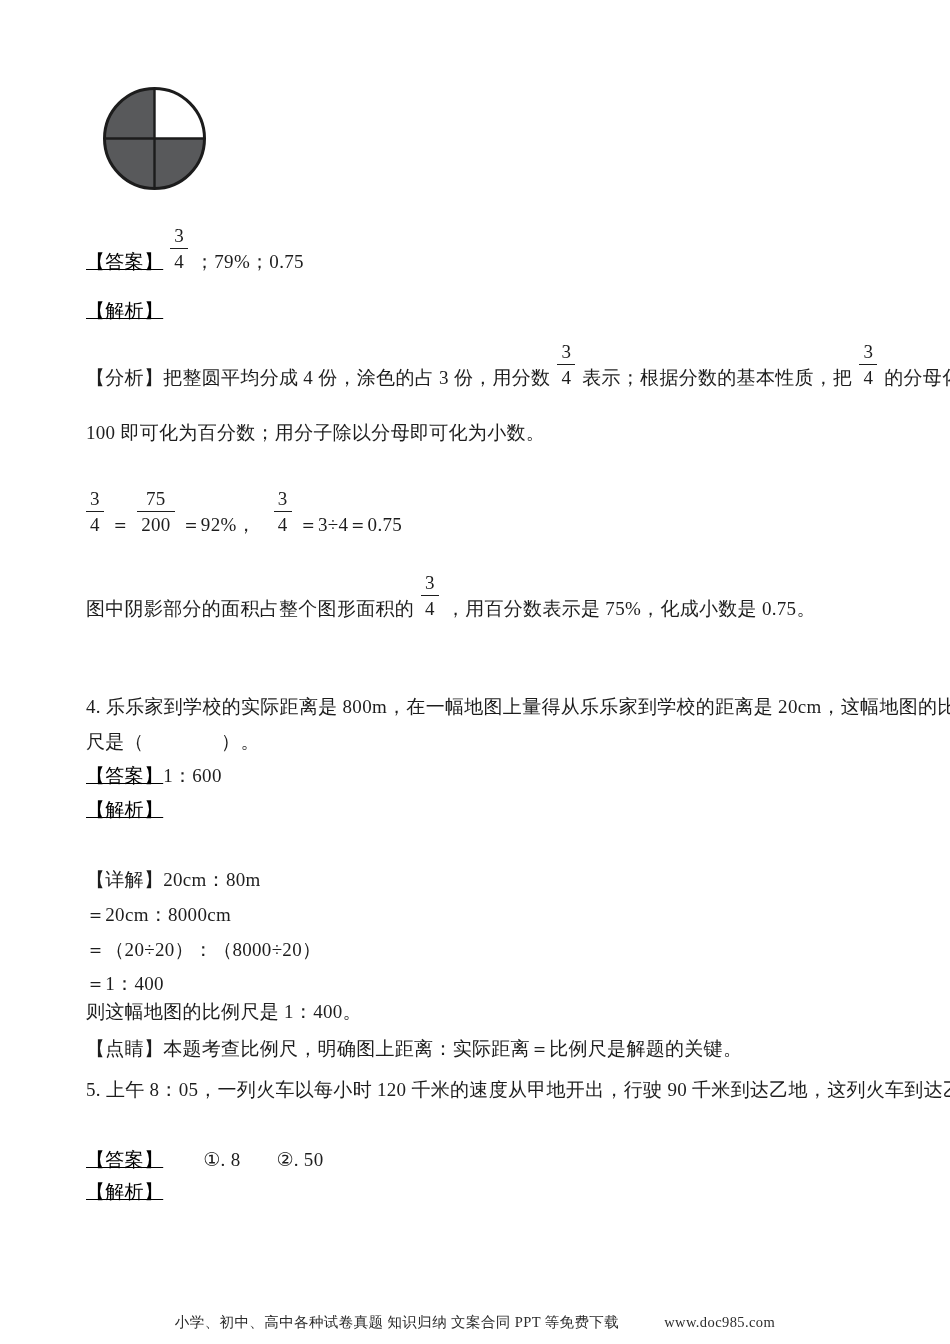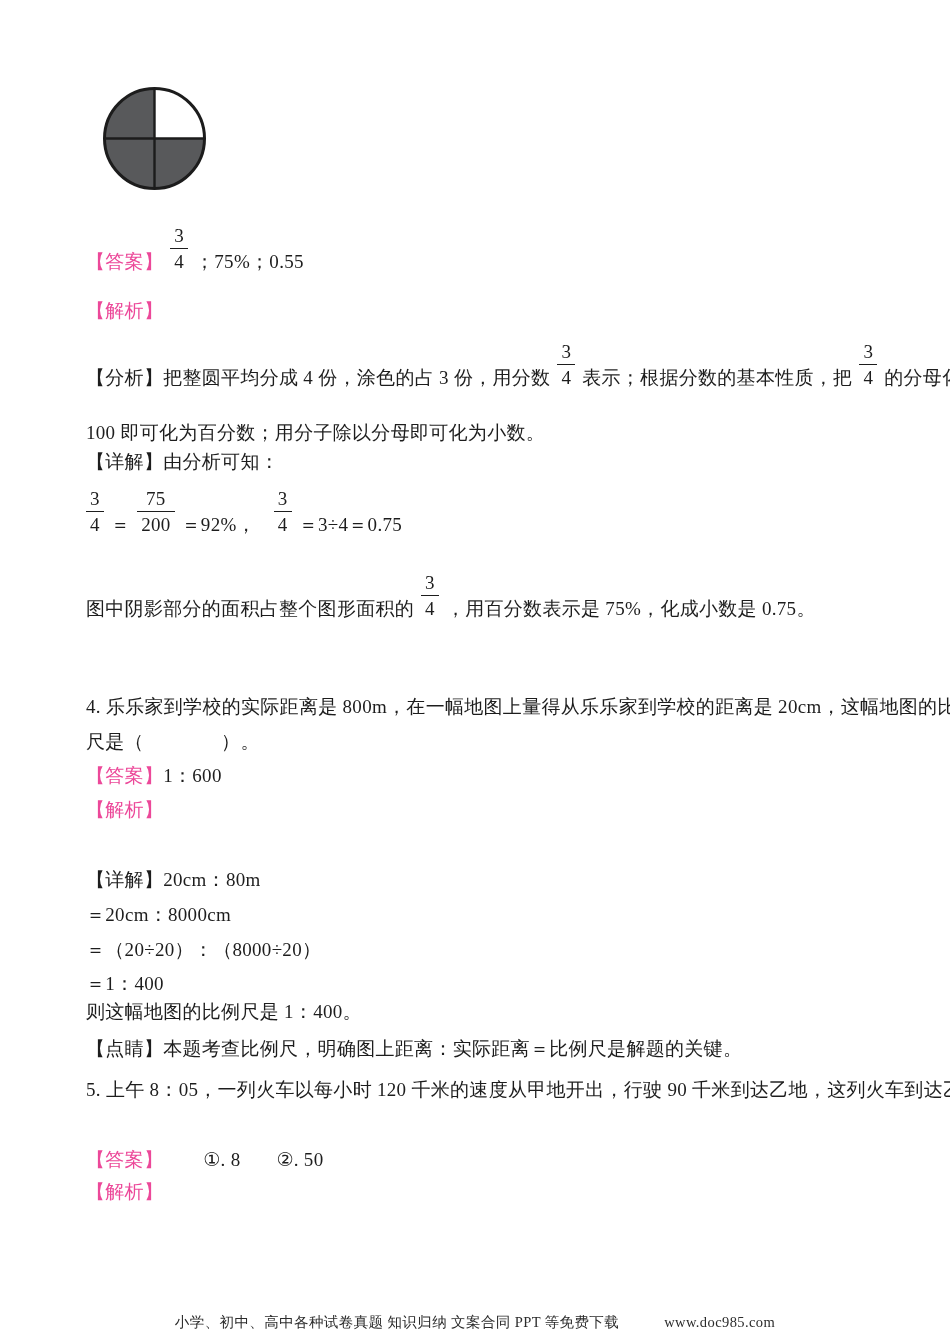--- a/index.html
+++ b/index.html
@@ -7,21 +7,21 @@
     width:950px;height:1344px;background:#ffffff;
     font-family:"Liberation Serif","DejaVu Serif","DejaVu Sans",serif;
     color:#1d1d1d;
   }
   .page{position:relative;width:950px;height:1344px;overflow:hidden;background:#fff;}
   .line{
     position:absolute;left:86px;right:60px;
     font-size:19px;line-height:26px;white-space:nowrap;
     letter-spacing:0.3px;
   }
-  .blue{color:#ec4899;}
+  .blue{color:#000000;text-decoration:underline;}
   
   .frac{display:inline-block;text-align:center;vertical-align:baseline;margin:0 7px;font-size:19px;}
   .frac .num{display:block;border-bottom:1.6px solid #1d1d1d;padding:0 4px 1px;line-height:23px;}
   .frac .den{display:block;padding:1px 4px 0;line-height:23px;}
   
   .pie{position:absolute;left:102px;top:86px;width:105px;height:105px;}
   
   .l-ans1{top:224px}
   .l-jiexi1{top:298px}
   .l-fenxi1a{top:340px}
@@ -60,35 +60,32 @@
 
   <svg class="pie" viewBox="0 0 105 105">
     <circle cx="52.5" cy="52.5" r="50" fill="#58595B"></circle>
     <path d="M52.5,52.5 L52.5,2.5 A50,50 0 0 1 102.5,52.5 Z" fill="#ffffff"></path>
     <line x1="2.5" y1="52.5" x2="102.5" y2="52.5" stroke="#1c1c1c" stroke-width="2.4"></line>
     <line x1="52.5" y1="2.5" x2="52.5" y2="102.5" stroke="#1c1c1c" stroke-width="2.4"></line>
     <circle cx="52.5" cy="52.5" r="50" fill="none" stroke="#1c1c1c" stroke-width="3"></circle>
   </svg>
 
   <div class="line l-ans1">
-    <span class="blue">【答案】</span><span class="frac"><span class="num">3</span><span class="den">4</span></span><span>；75%；0.55</span>
+    <span class="blue">【答案】</span><span class="frac"><span class="num">3</span><span class="den">4</span></span><span>；79%；0.75</span>
   </div>
 
   <div class="line l-jiexi1">
     <span class="blue">【解析】</span>
   </div>
 
   <div class="line l-fenxi1a">
     <span>【分析】</span><span>把整圆平均分成 4 份，涂色的占 3 份，用分数</span><span class="frac"><span class="num">3</span><span class="den">4</span></span><span>表示；根据分数的基本性质，把</span><span class="frac"><span class="num">3</span><span class="den">4</span></span><span>的分母化为</span>
   </div>
   <div class="line l-fenxi1b">100 即可化为百分数；用分子除以分母即可化为小数。</div>
 
-  <div class="line l-xj1">
-    <span>【详解】</span><span>由分析可知：</span>
-  </div>
 
   <div class="line l-eq1">
     <span class="frac" style="margin-left:0"><span class="num">3</span><span class="den">4</span></span><span>＝</span><span class="frac"><span class="num">75</span><span class="den">200</span></span><span>＝92%，</span><span class="frac" style="margin-left:18px"><span class="num">3</span><span class="den">4</span></span><span>＝3÷4＝0.75</span>
   </div>
 
   <div class="line l-sum1">
     <span>图中阴影部分的面积占整个图形面积的</span><span class="frac"><span class="num">3</span><span class="den">4</span></span><span>，用百分数表示是 75%，化成小数是 0.75。</span>
   </div>
 
 

